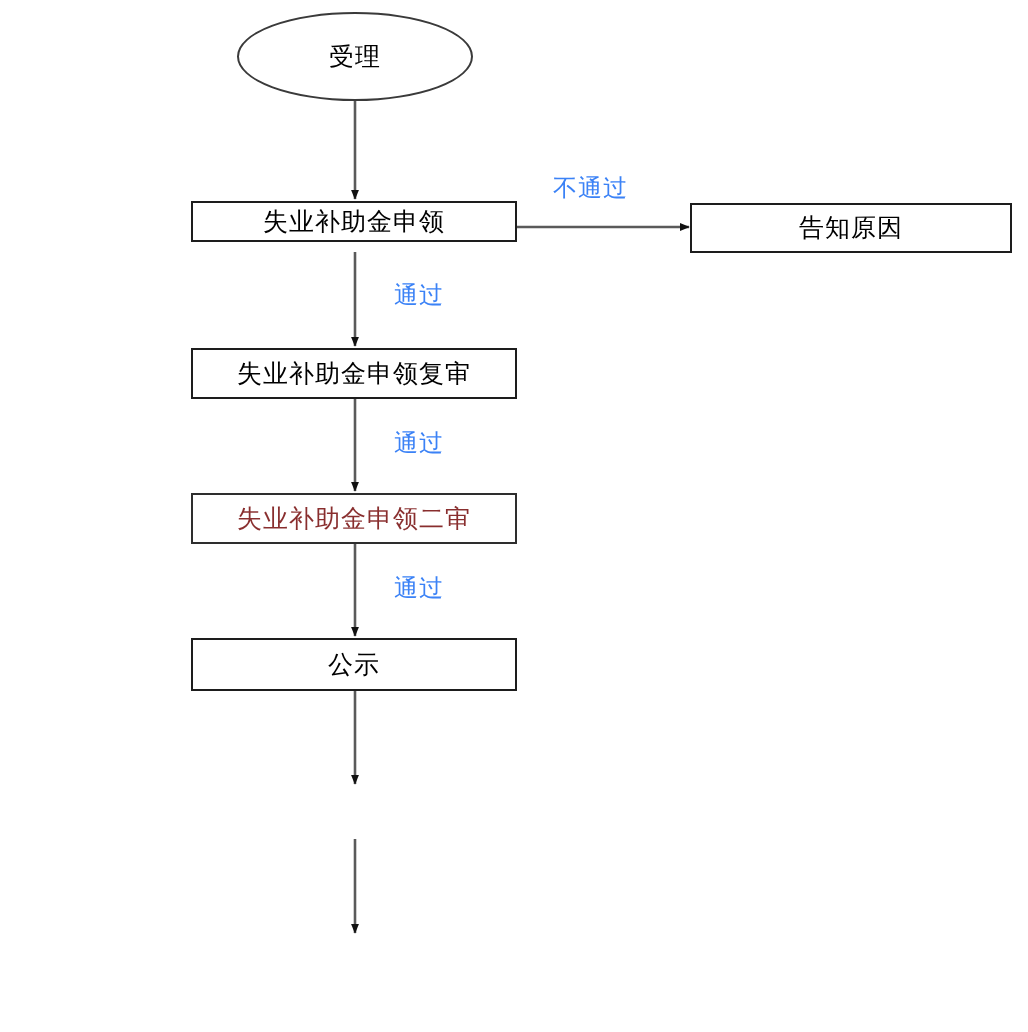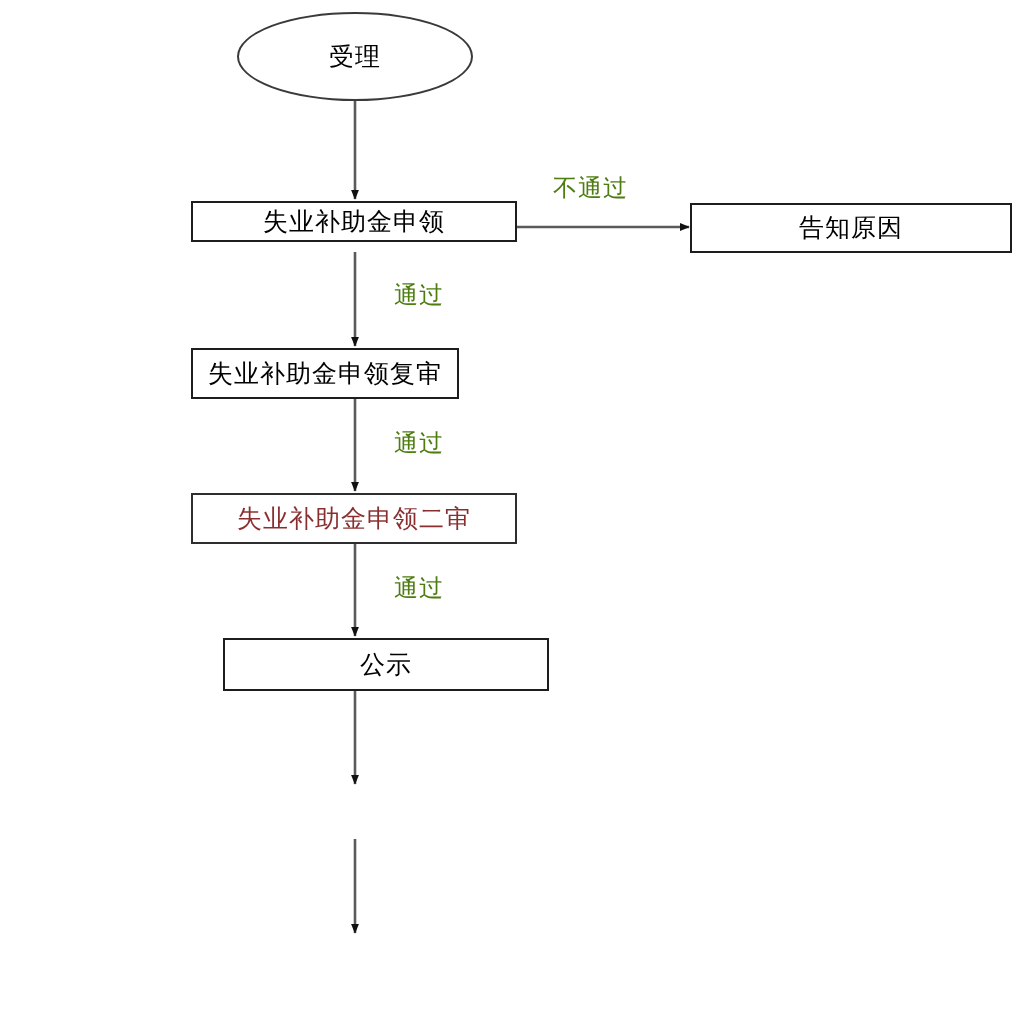--- a/index.html
+++ b/index.html
@@ -50,21 +50,21 @@
     letter-spacing: 1px;
   }
   .node.faded {
     color: #7f1d1d;
     opacity: 0.92;
     text-shadow: 0 0 0.6px rgba(255,255,255,0.85);
   }
   .edge-label {
     position: absolute;
     font-size: 24px;
-    color: #4d7c0f;
+    color: #3b82f6;
     letter-spacing: 1px;
     white-space: nowrap;
     background: transparent;
   }
 </style>
 </head>
 <body>
 
 <div id="canvas">
 
@@ -91,29 +91,29 @@
   </div>
 
   <div class="node process" style="left:191px; top:201px; width:326px; height:41px;">
     <span>失业补助金申领</span>
   </div>
 
   <div class="node process" style="left:690px; top:203px; width:322px; height:50px;">
     <span>告知原因</span>
   </div>
 
-  <div class="node process" style="left:191px; top:348px; width:268px; height:51px;">
+  <div class="node process" style="left:191px; top:348px; width:326px; height:51px;">
     <span>失业补助金申领复审</span>
   </div>
 
   <div class="node process faded" style="left:191px; top:493px; width:326px; height:51px;">
     <span>失业补助金申领二审</span>
   </div>
 
-  <div class="node process" style="left:191px; top:638px; width:326px; height:53px;margin-left:32px;">
+  <div class="node process" style="left:191px; top:638px; width:326px; height:53px;">
     <span>公示</span>
   </div>
 
 
 
   <div class="edge-label" style="left:553px; top:172px;">不通过</div>
 
   <div class="edge-label" style="left:394px; top:279px;">通过</div>
 
   <div class="edge-label" style="left:394px; top:427px;">通过</div>

